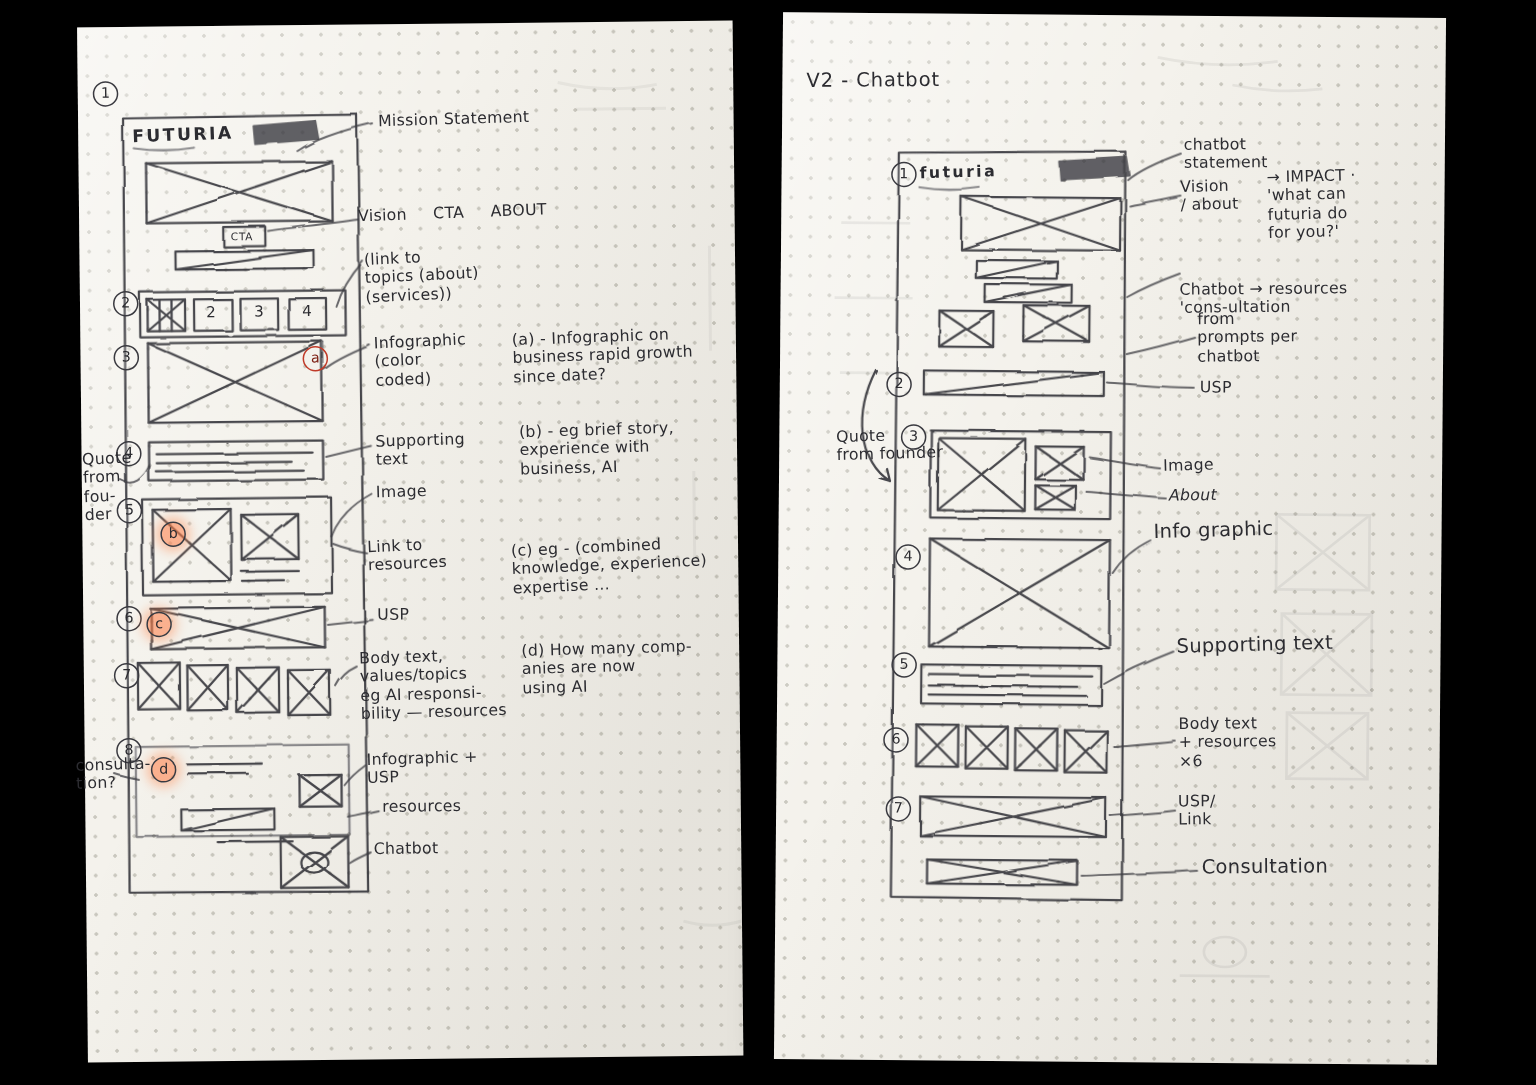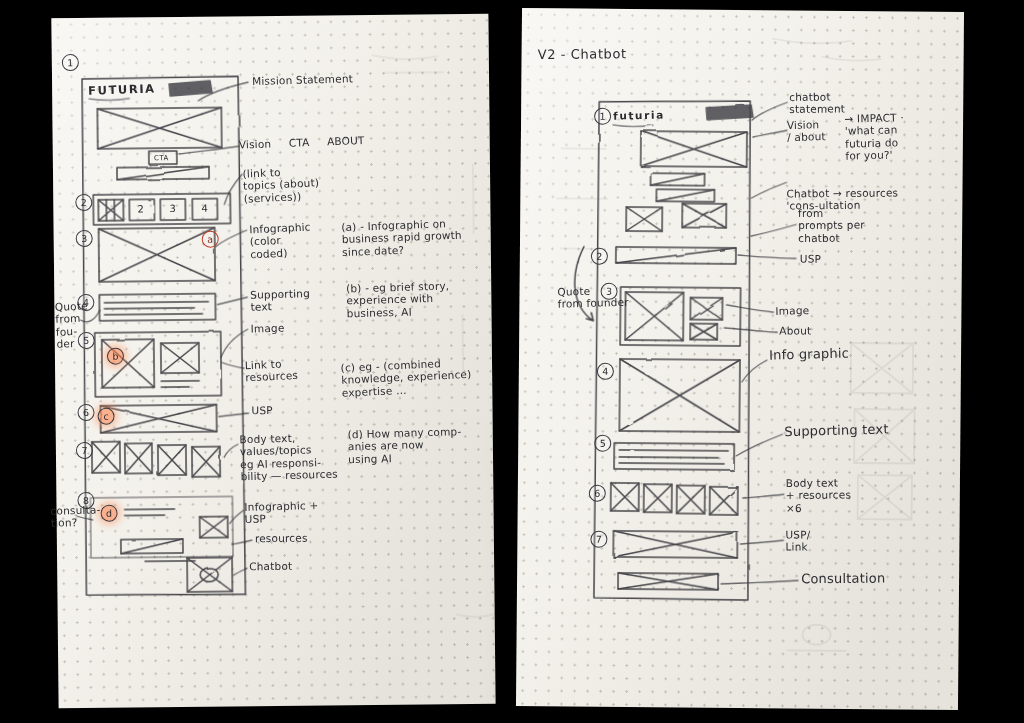--- a/index.html
+++ b/index.html
@@ -325,21 +325,21 @@
 'what can
 futuria do
 for you?'</div>
     <div class="hw" style="left:266px;top:176px;width:120px;transform:rotate(-1deg);">Chatbot → resources
 'cons-ultation</div>
     <div class="hw" style="left:278px;top:196px;transform:rotate(-1deg);">from
 prompts per
 chatbot</div>
     <div class="hw" style="left:280px;top:242px;">USP</div>
     <div class="hw" style="left:256px;top:294px;transform:rotate(-2deg);">Image</div>
-    <div class="hw" style="left:260px;top:314px;transform:rotate(-1deg);">About</div>
+    <div class="hw" style="left:260px;top:314px;transform:rotate(-1deg);font-style:italic;">About</div>
     <div class="hw lg" style="left:250px;top:336px;transform:rotate(-2deg);">Info graphic</div>
     <div class="hw lg" style="left:266px;top:412px;transform:rotate(-2deg);">Supporting text</div>
     <div class="hw" style="left:268px;top:466px;transform:rotate(-1deg);">Body text
 + resources
 ×6</div>
     <div class="hw" style="left:268px;top:518px;transform:rotate(-1deg);">USP/
 Link</div>
     <div class="hw lg" style="left:284px;top:560px;transform:rotate(-1deg);">Consultation</div>
   </div>
 </div>

